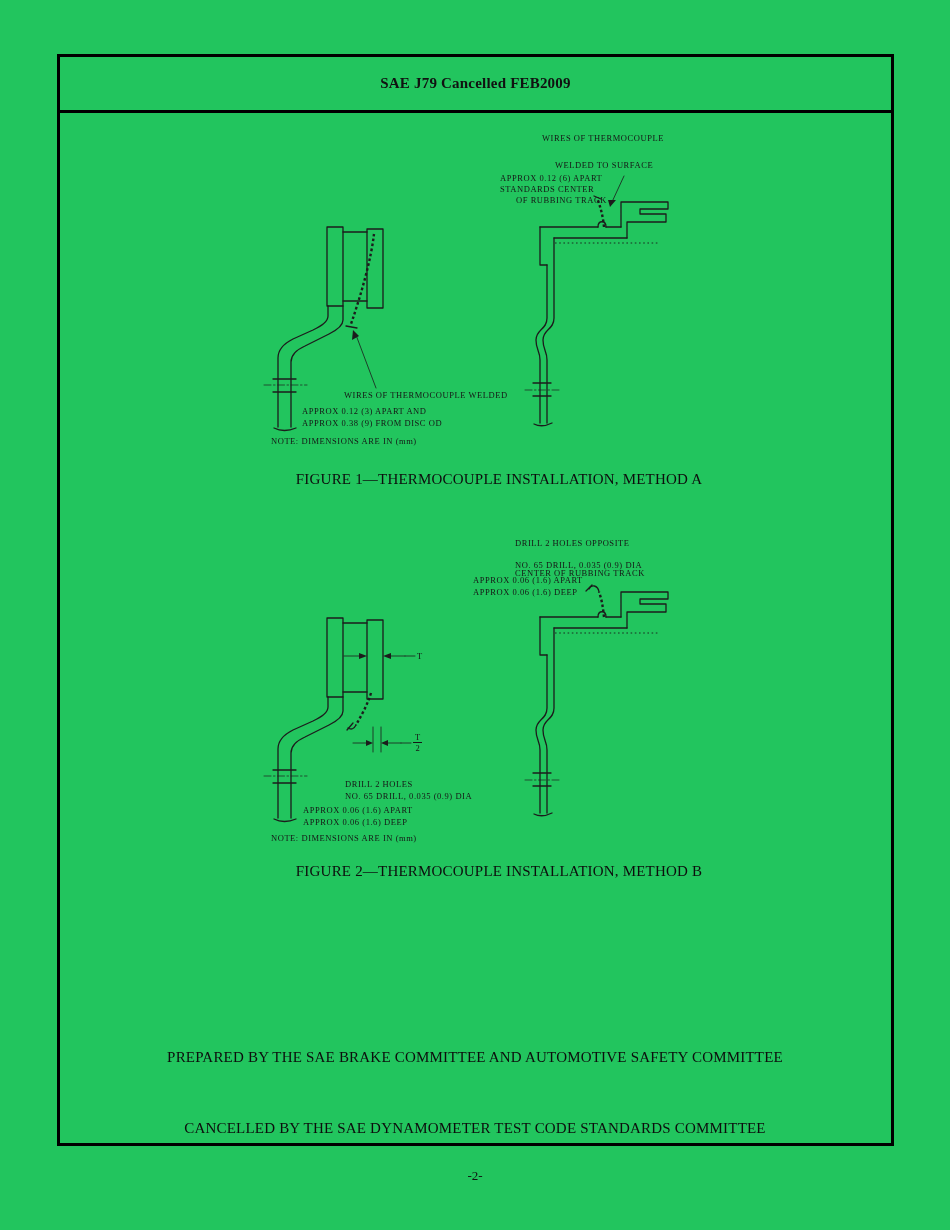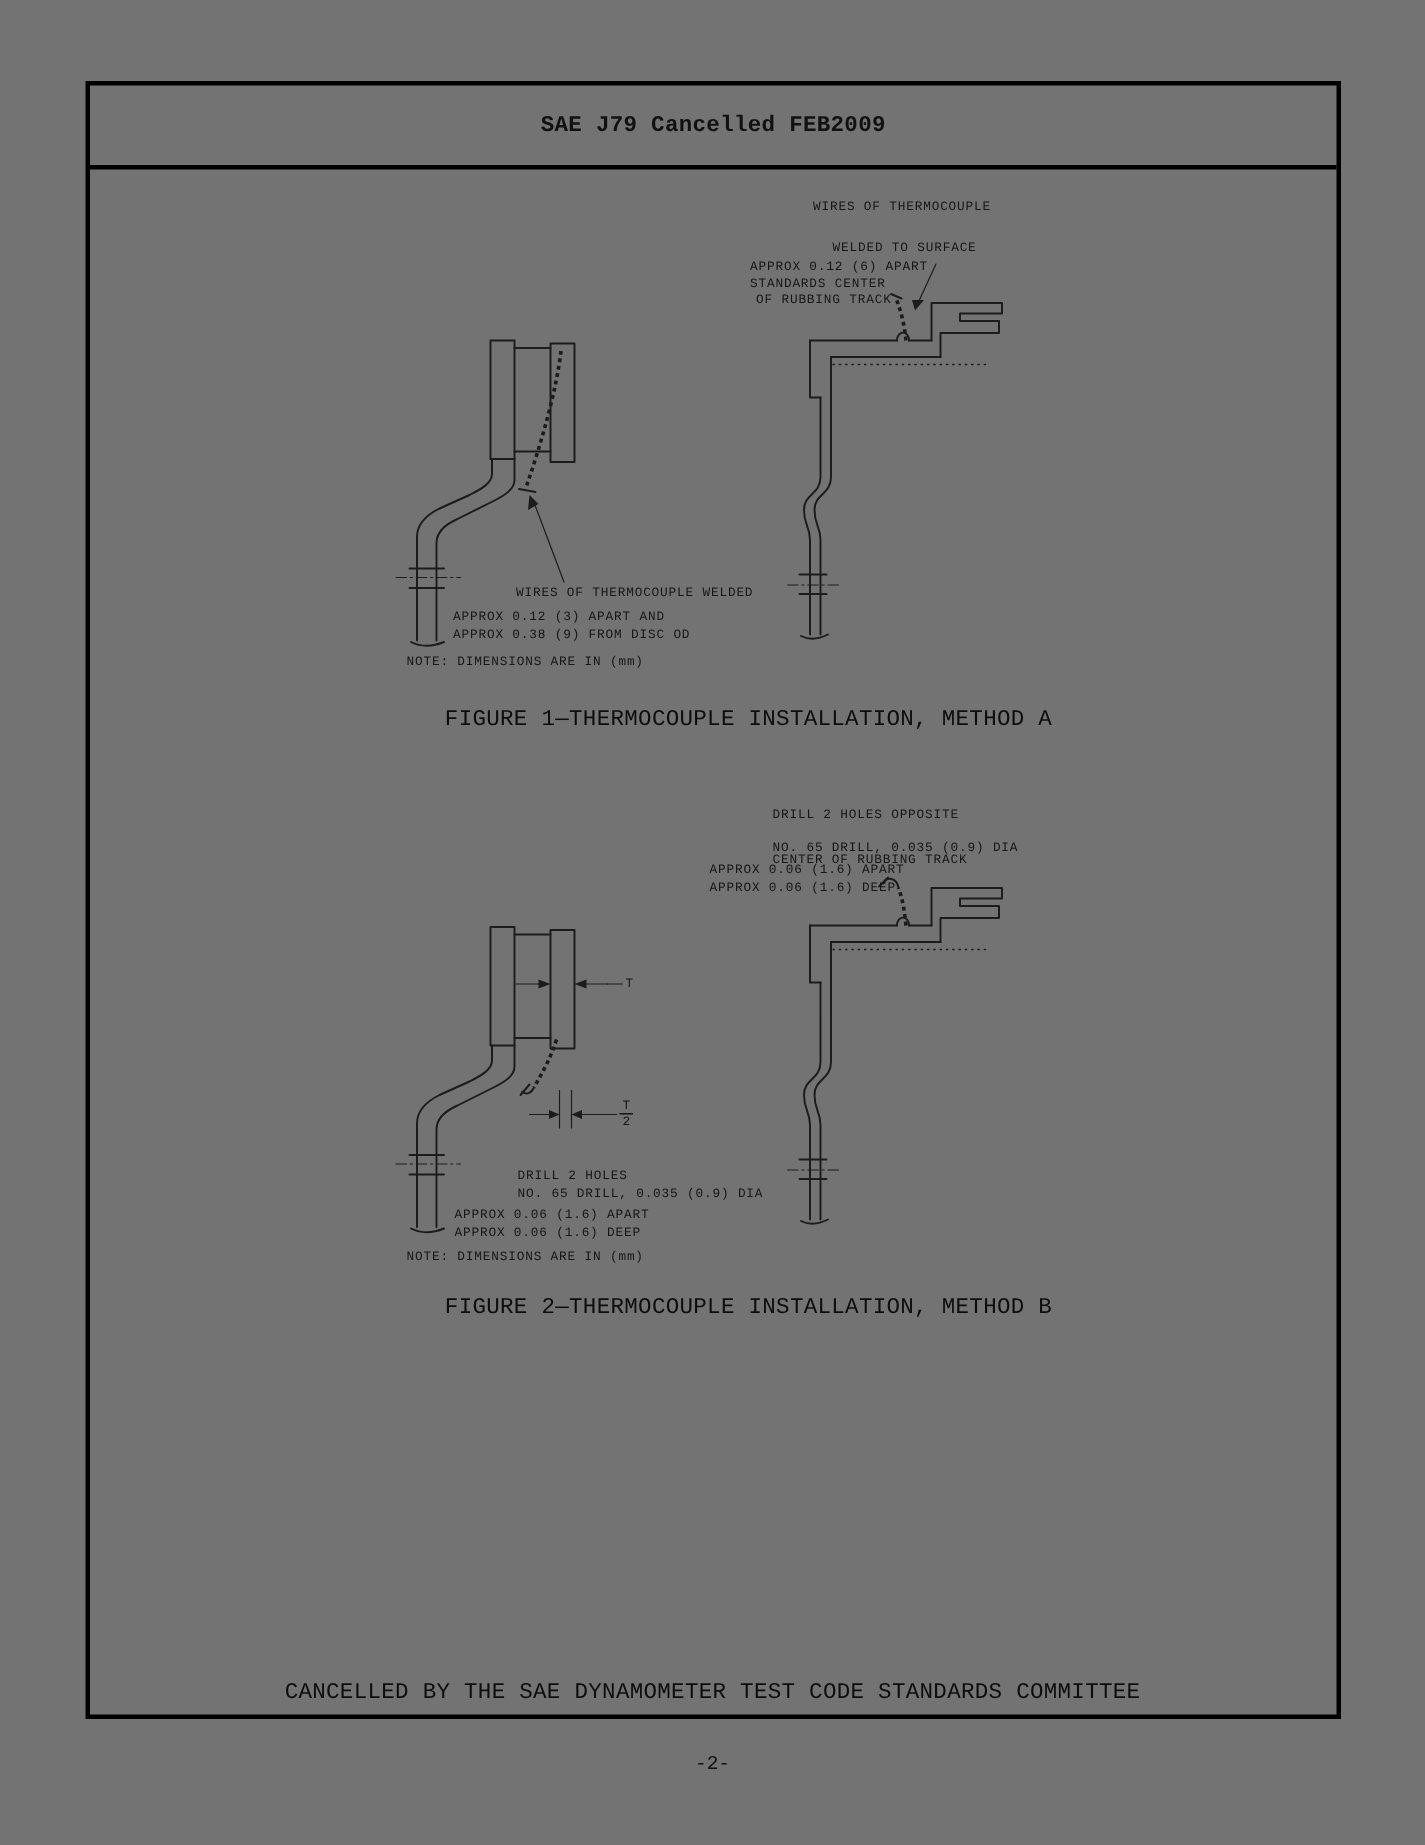--- a/index.html
+++ b/index.html
@@ -1,17 +1,17 @@
 <!DOCTYPE html>
 <html><head>
 <meta charset="utf-8">
 <style>
   html,body{margin:0;padding:0;background:#fff;}
-  .page{position:relative;width:950px;height:1230px;background:#737373;overflow:hidden;
-        font-family:Liberation Mono, monospace;color:#111;}
+  .page{position:relative;width:950px;height:1230px;background:#22c55e;overflow:hidden;
+        font-family:Liberation Serif, serif;color:#111;}
   .doc-box{position:absolute;left:57px;top:54px;width:837px;height:1092px;
            border:3px solid #000;box-sizing:border-box;}
   .header-row{height:53px;border-bottom:3px solid #000;display:flex;
               align-items:center;justify-content:center;}
   .header-title{font-size:15px;font-weight:bold;letter-spacing:0.2px;}
   .fig{position:absolute;}
   .fig path,.fig rect,.fig line{fill:none;stroke:#1c1c1c;stroke-width:1.3;
        stroke-linecap:round;stroke-linejoin:round;}
   .fig .wire{stroke-width:2.4;stroke-dasharray:2.6 2.4;stroke-linecap:butt;}
   .fig .cl{stroke-width:0.7;stroke-dasharray:7 2.5 1.5 2.5;}
@@ -82,21 +82,21 @@
     <g>
       <path class="thin" d="M369,36 L357,62"></path>
       <polygon class="ah" points="355,67 361,60 353,60"></polygon>
     </g>
   </svg>
 
   <div class="anno" style="left:542px;top:133px">WIRES OF THERMOCOUPLE</div>
   <div class="anno" style="left:555px;top:160px">WELDED TO SURFACE</div>
   <div class="anno" style="left:500px;top:173px">APPROX 0.12 (6) APART</div>
   <div class="anno" style="left:500px;top:184px">STANDARDS CENTER</div>
-  <div class="anno" style="left:504px;top:195px">OF RUBBING TRACK</div>
+  <div class="anno" style="left:516px;top:195px">OF RUBBING TRACK</div>
 
   <div class="anno" style="left:344px;top:390px">WIRES OF THERMOCOUPLE WELDED</div>
   <div class="anno" style="left:302px;top:406px">APPROX 0.12 (3) APART AND</div>
   <div class="anno" style="left:302px;top:418px">APPROX 0.38 (9) FROM DISC OD</div>
   <div class="anno" style="left:271px;top:436px">NOTE: DIMENSIONS ARE IN (mm)</div>
 
   <div class="caption" style="top:471px">FIGURE 1—THERMOCOUPLE INSTALLATION, METHOD A</div>
 
   <svg class="fig" style="left:255px;top:530px" width="440" height="340" viewBox="0 0 440 340">
 
@@ -167,16 +167,17 @@
   </div>
 
   <div class="anno" style="left:345px;top:779px">DRILL 2 HOLES</div>
   <div class="anno" style="left:345px;top:791px">NO. 65 DRILL, 0.035 (0.9) DIA</div>
   <div class="anno" style="left:303px;top:805px">APPROX 0.06 (1.6) APART</div>
   <div class="anno" style="left:303px;top:817px">APPROX 0.06 (1.6) DEEP</div>
   <div class="anno" style="left:271px;top:833px">NOTE: DIMENSIONS ARE IN (mm)</div>
 
   <div class="caption" style="top:863px">FIGURE 2—THERMOCOUPLE INSTALLATION, METHOD B</div>
 
+  <div class="footer-line" style="top:1049px">PREPARED BY THE SAE BRAKE COMMITTEE AND AUTOMOTIVE SAFETY COMMITTEE</div>
   <div class="footer-line" style="top:1120px">CANCELLED BY THE SAE DYNAMOMETER TEST CODE STANDARDS COMMITTEE</div>
   <div class="page-num" style="top:1168px">-2-</div>
 
 </div>
 
 </body></html>

